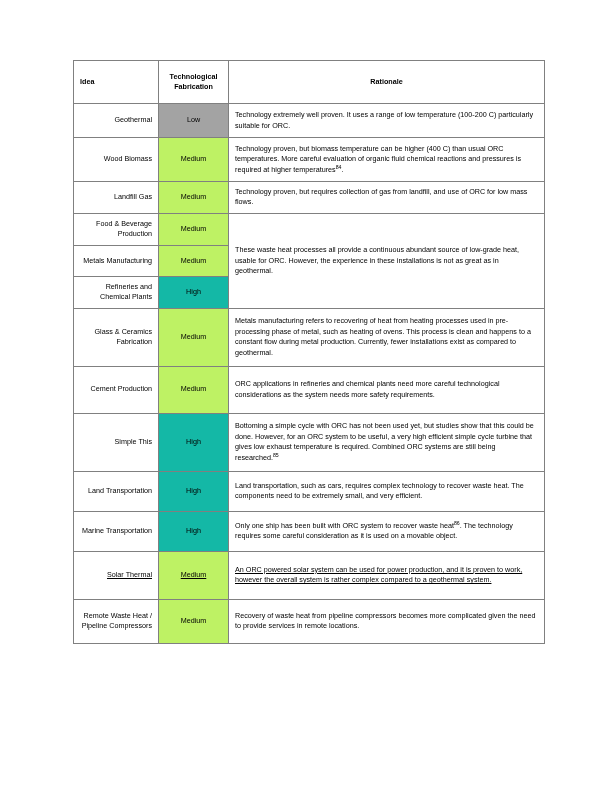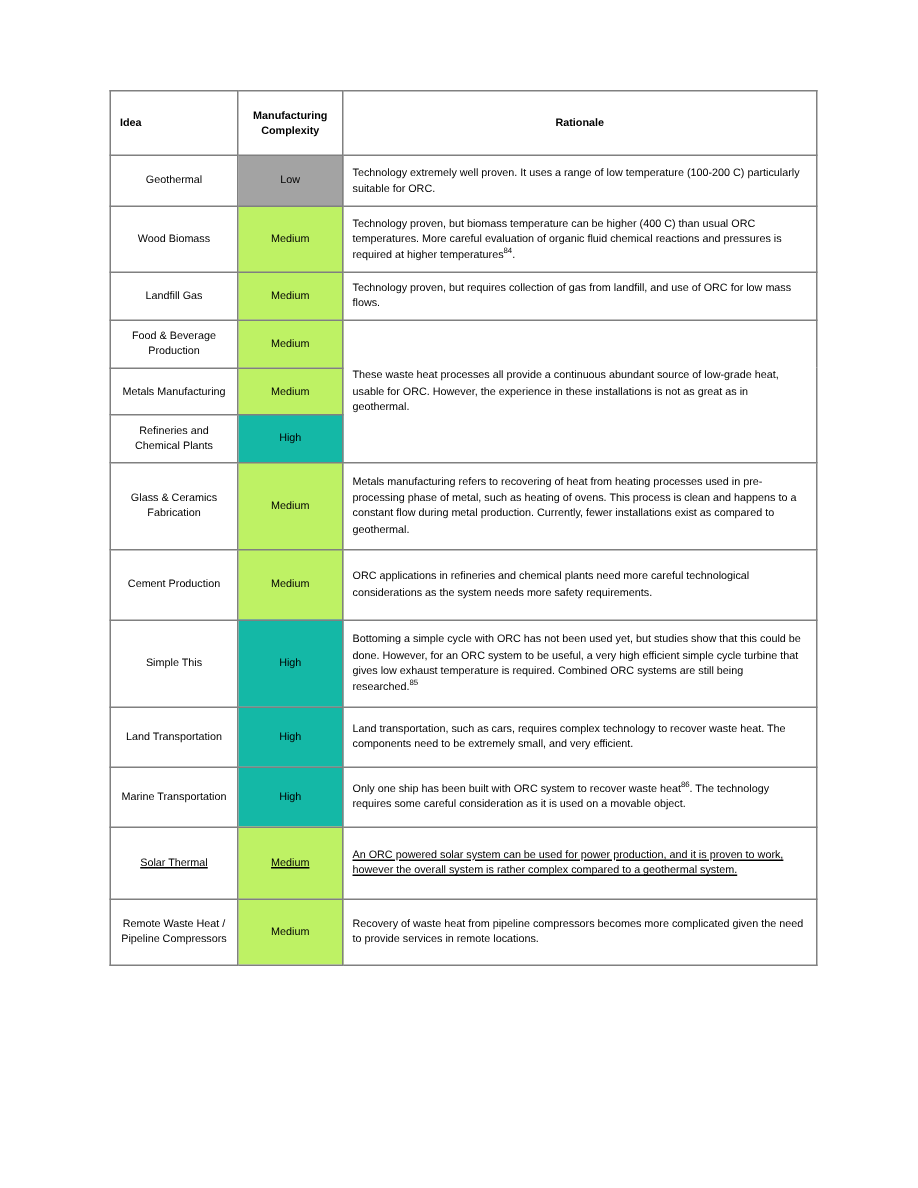--- a/index.html
+++ b/index.html
@@ -45,21 +45,21 @@
     text-align: center;
     font-size: 7.4px;
     height: 32px;
     vertical-align: middle;
   }
   thead th.idea-head {
     text-align: left;
     vertical-align: middle;
   }
   td.idea {
-    text-align: center;
+    text-align: right;
     vertical-align: middle;
   }
   td.complexity {
     text-align: center;
     vertical-align: middle;
   }
   td.rationale {
     text-align: left;
     vertical-align: middle;
   }
@@ -98,21 +98,21 @@
 
   <table class="main-table">
     <colgroup>
       <col class="col-idea">
       <col class="col-complexity">
       <col class="col-rationale">
     </colgroup>
     <thead>
       <tr>
         <th class="idea-head">Idea</th>
-        <th>Manufacturing Complexity</th>
+        <th>Technological Fabrication</th>
         <th>Rationale</th>
       </tr>
     </thead>
     <tbody>
 
       <tr style="height:34px;">
         <td class="idea">Geothermal</td>
         <td class="complexity c-low">Low</td>
         <td class="rationale">Technology extremely well proven. It uses a range of low temperature (100-200 C) particularly suitable for ORC.</td>
       </tr>

